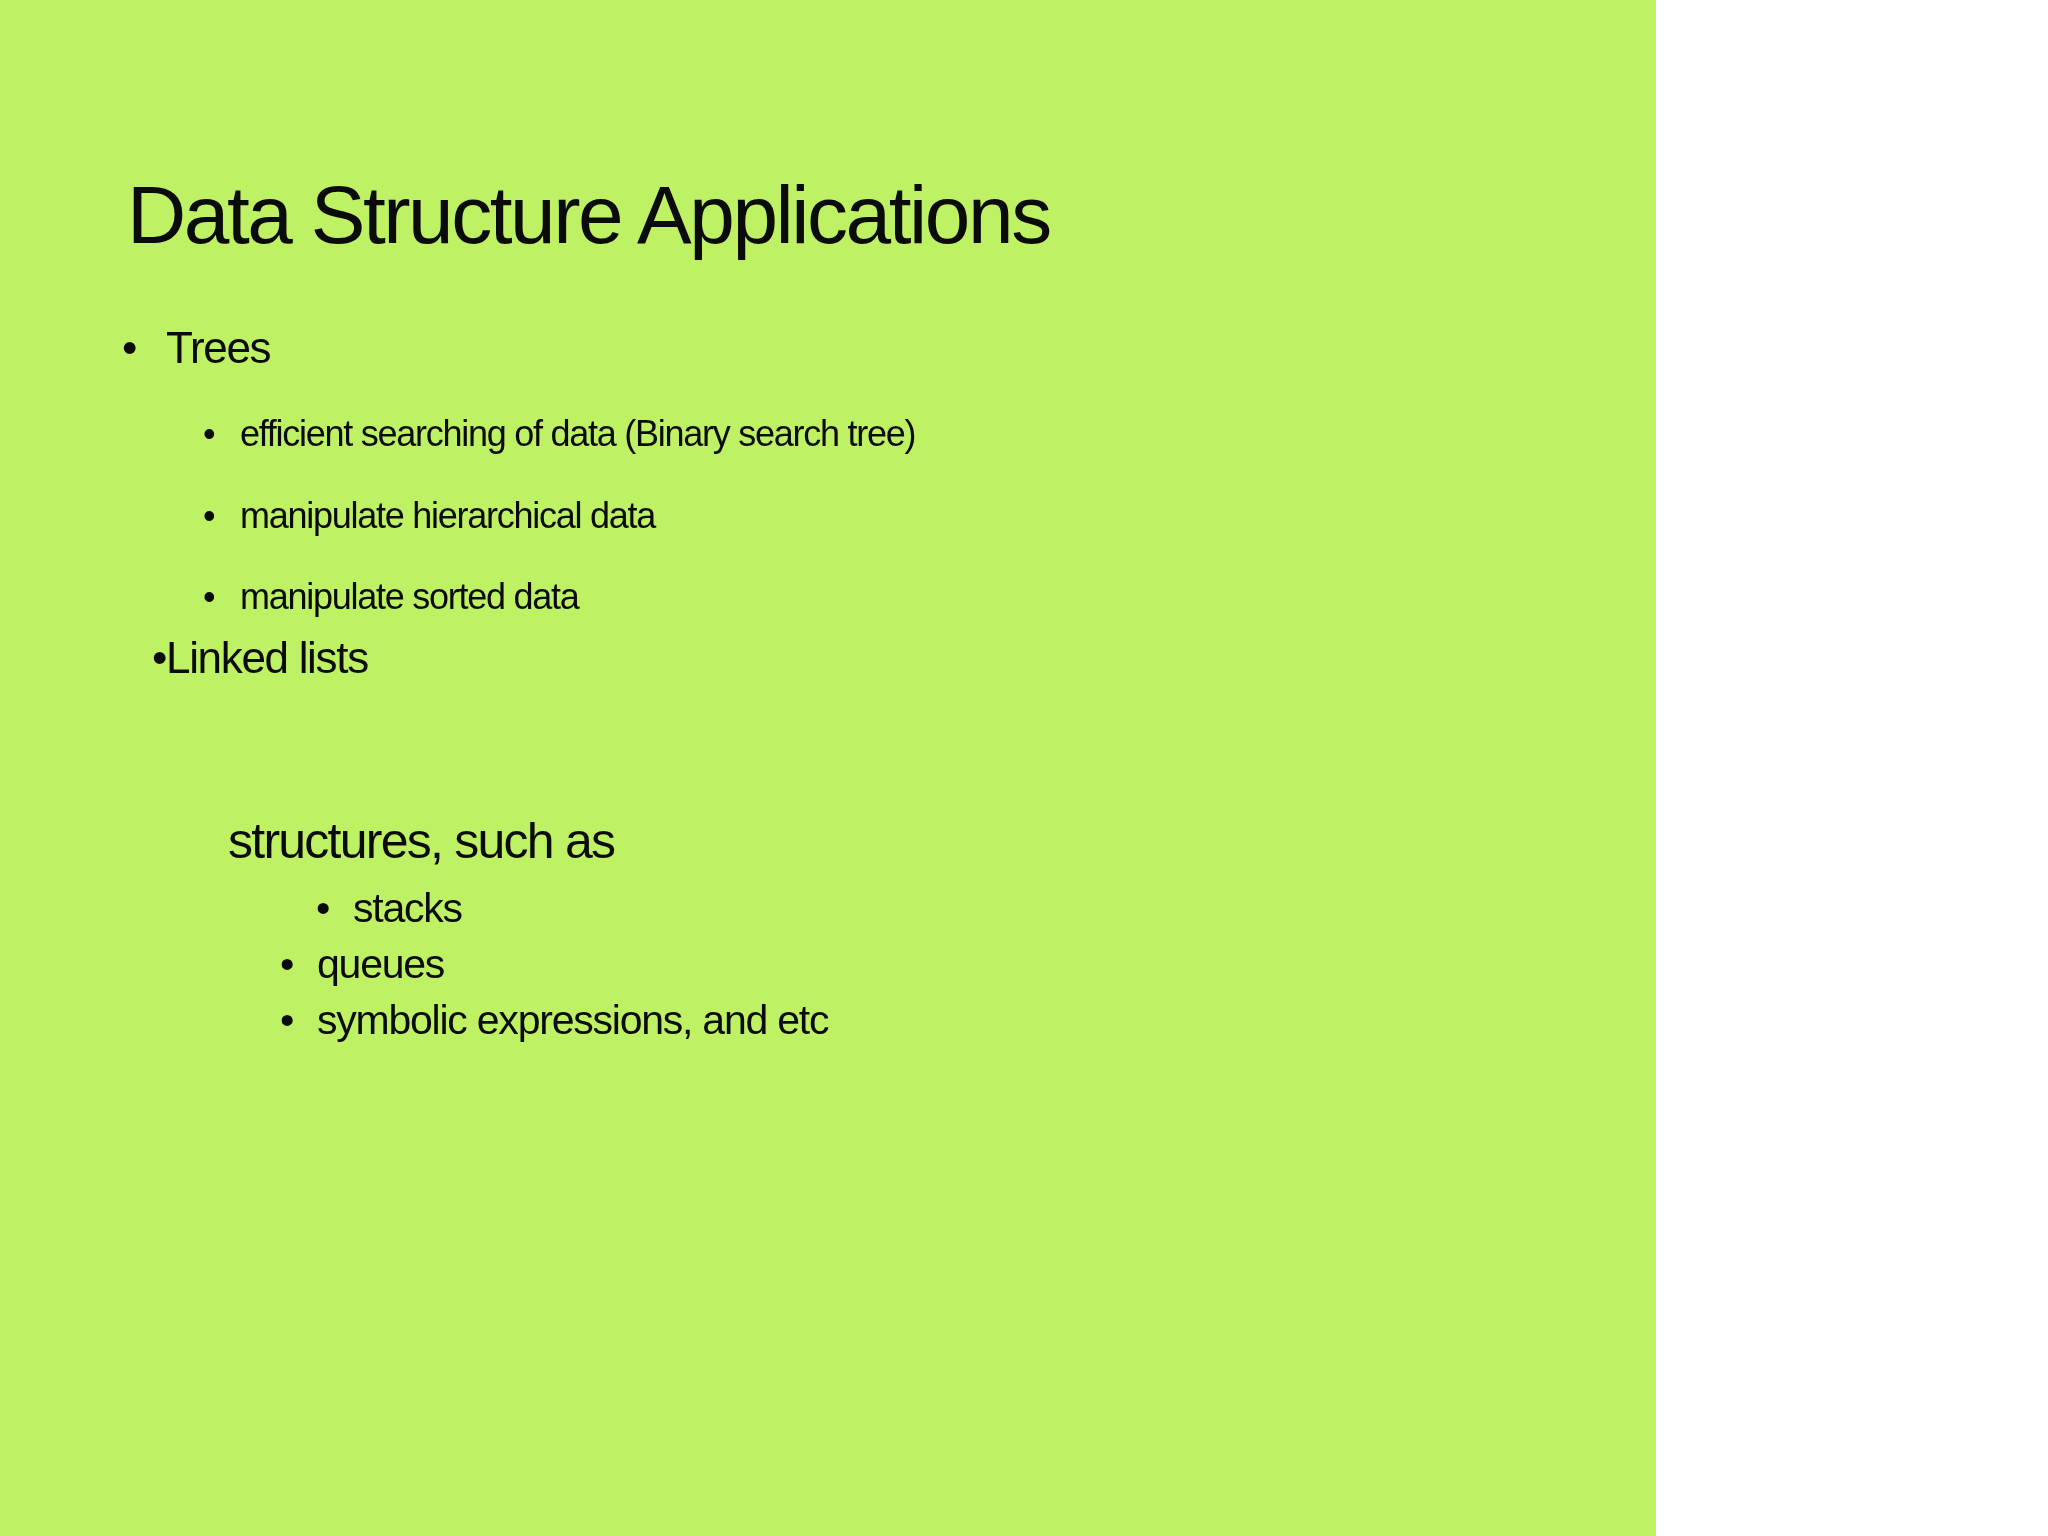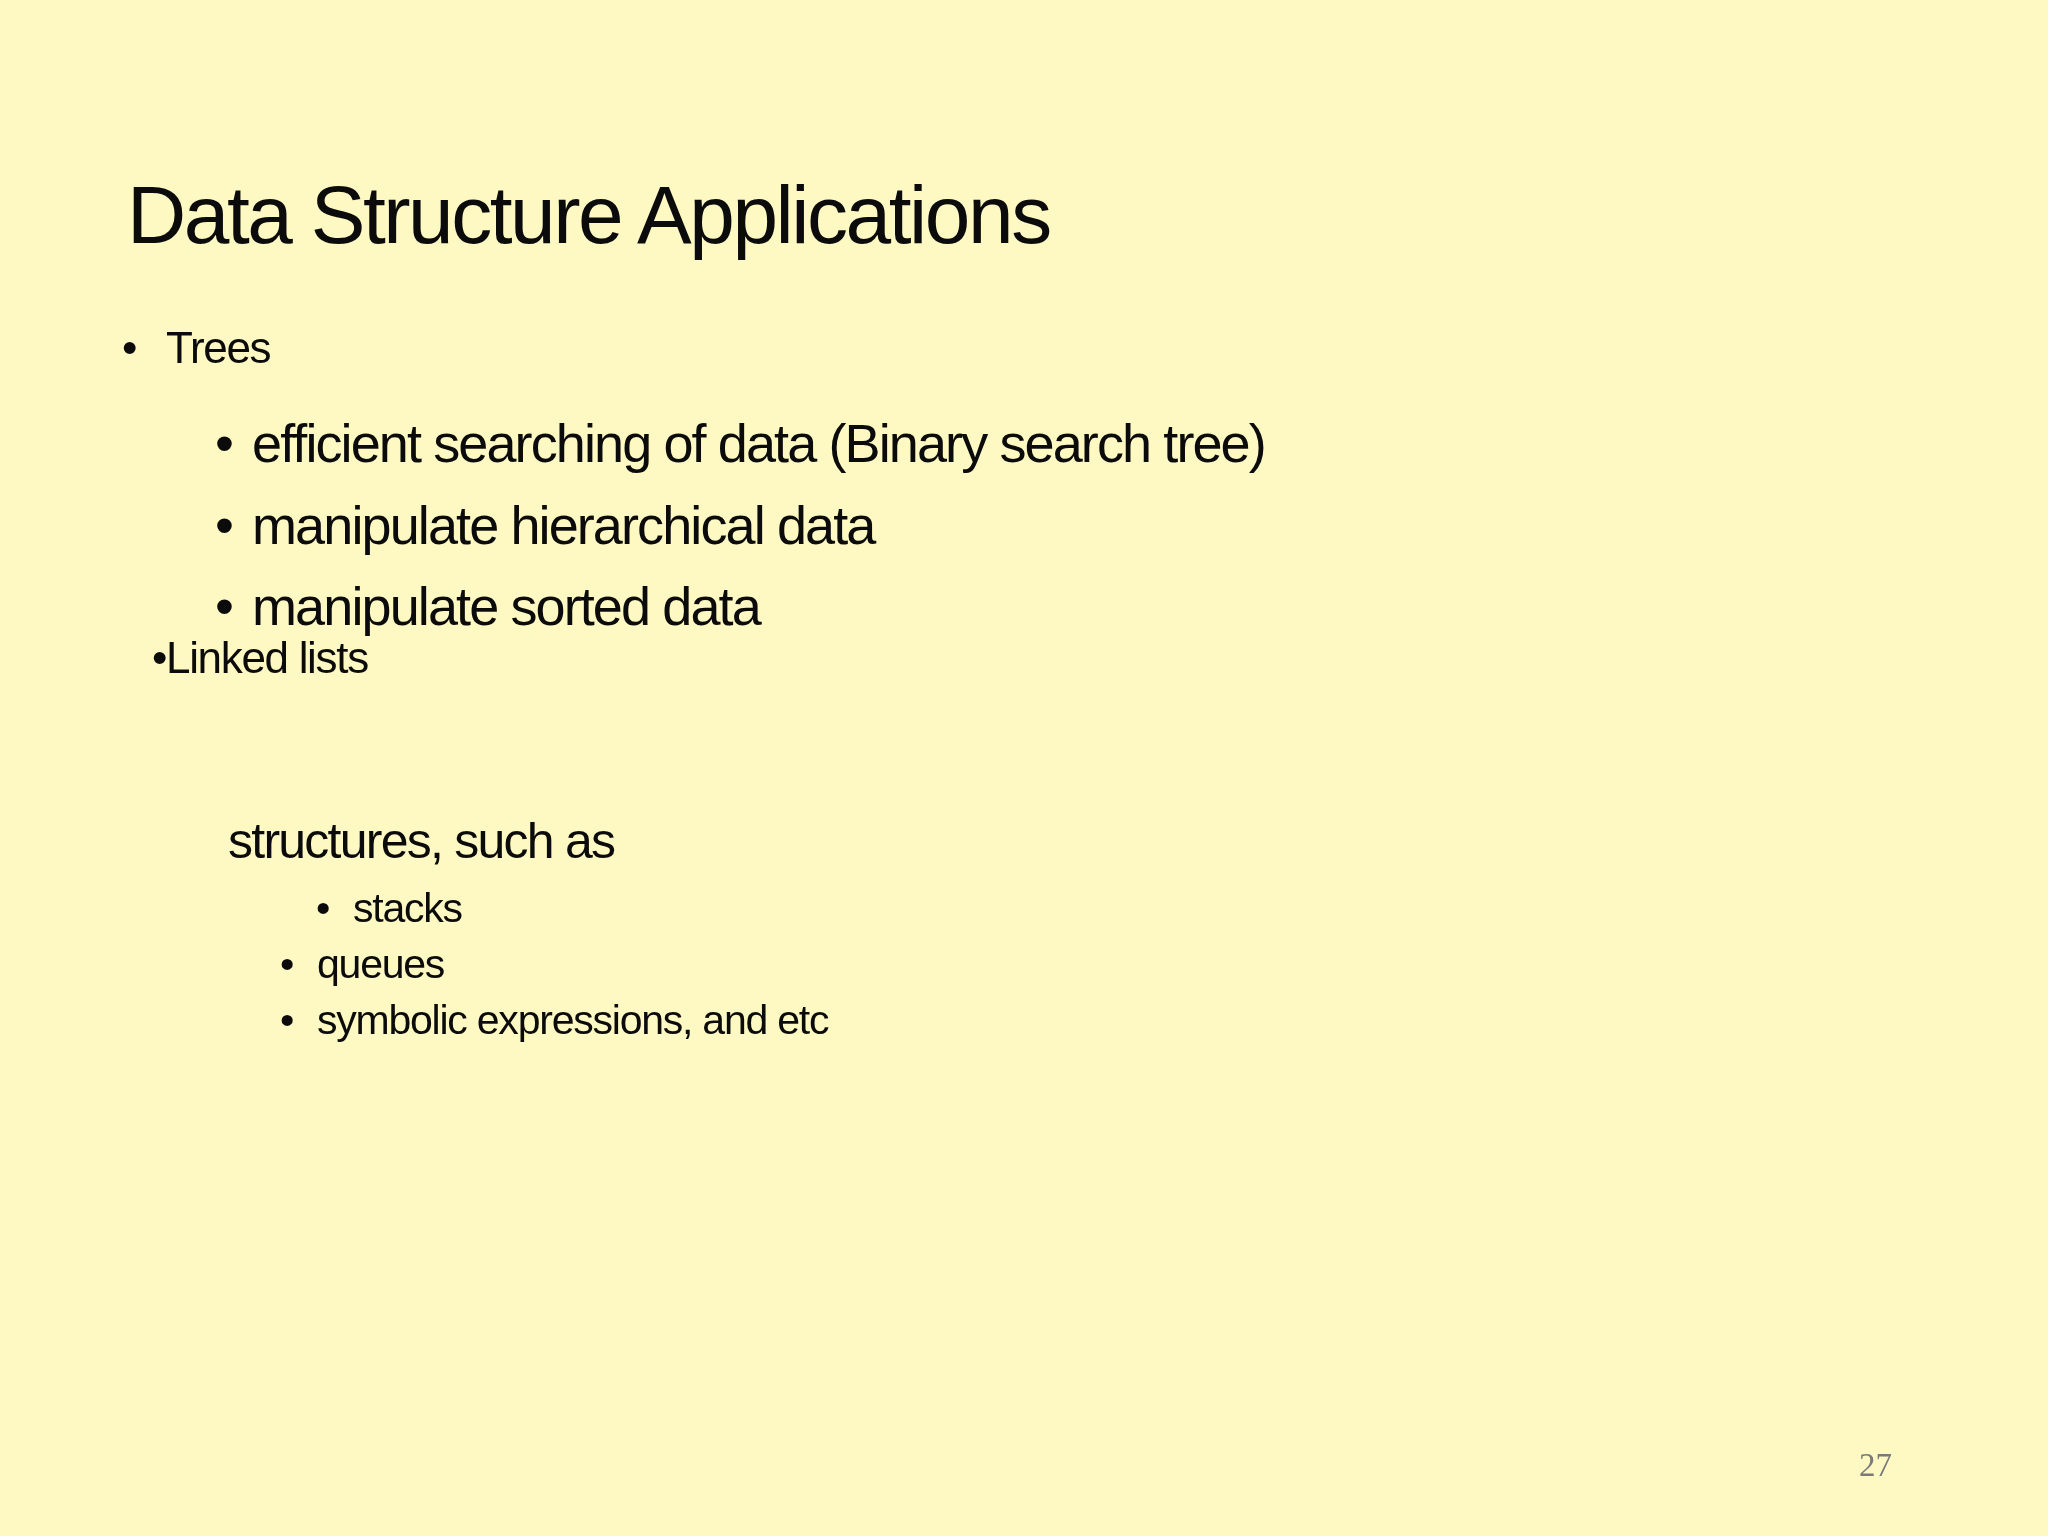--- a/index.html
+++ b/index.html
@@ -2,23 +2,23 @@
 <html><head>
 <meta charset="utf-8">
 <style>
   html, body {
     margin: 0;
     padding: 0;
     background: #ffffff;
   }
   .slide {
     position: relative;
-    width: 2048px;
+    width: 1656px;
     height: 1536px;
-    background: #fef9c3;
+    background: #bef264;
     overflow: hidden;
     font-family: "Liberation Sans", sans-serif;
     color: #000000;
   }
   .slide-title {
     position: absolute;
     top: 119px;
     left: 127px;
     font-size: 82px;
     font-weight: 300;
@@ -27,21 +27,21 @@
     white-space: nowrap;
     color: #0b0b0b;
   }
   .row {
     position: absolute;
     line-height: 1;
     white-space: nowrap;
     color: #0b0b0b;
   }
   .l1 { left: 122px; font-size: 44px; letter-spacing: -0.03em; }
-  .l2 { left: 203px; font-size: 54px; letter-spacing: -0.035em; margin-left: 12px; }
+  .l2 { left: 203px; font-size: 36px; letter-spacing: -0.035em; }
   .l3 { left: 280px; font-size: 41px; letter-spacing: -0.03em; }
   .cont { left: 228px; font-size: 50px; letter-spacing: -0.035em; }
 
   .bullet {
     display: inline-block;
     vertical-align: baseline;
   }
   .l1 .bullet { width: 44px; }
   .l2 .bullet { width: 37px; }
   .l3 .bullet { width: 37px; }

